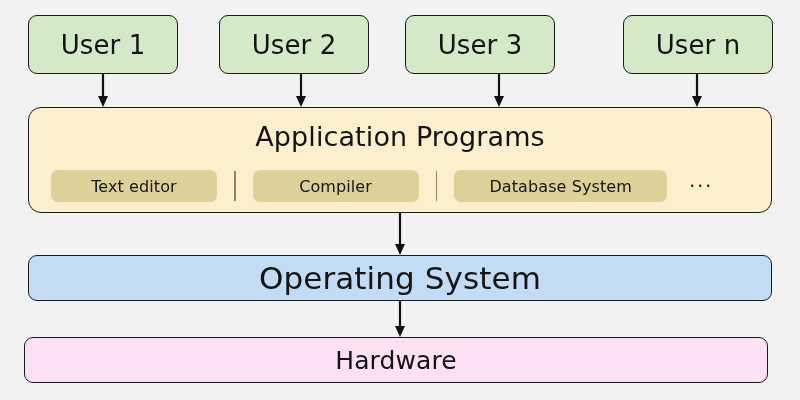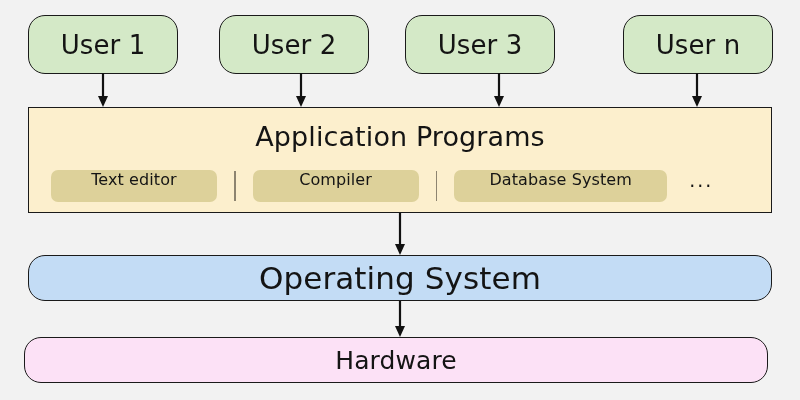--- a/index.html
+++ b/index.html
@@ -18,21 +18,21 @@
     width: 800px;
     height: 400px;
     background: #f2f2f2;
   }
 
   
   .node {
     position: absolute;
     box-sizing: border-box;
     border: 1.6px solid #1a1a1a;
-    border-radius: 17px;
+    border-radius: 9px;
     display: flex;
     align-items: center;
     justify-content: center;
     color: #141414;
     letter-spacing: 0.1px;
   }
 
   
   .user-box {
     top: 15px;
@@ -46,21 +46,21 @@
   .user-3 { left: 405px; }
   .user-n { left: 623px; }
 
   
   .app-box {
     left: 28px;
     top: 107px;
     width: 744px;
     height: 106px;
     background: #fcefcd;
-    border-radius: 0;
+    border-radius: 13px;
     display: block;
   }
   .app-title {
     width: 100%;
     text-align: center;
     font-size: 27px;
     color: #141414;
     margin-top: 12px;
     line-height: 34px;
   }
@@ -72,21 +72,21 @@
     height: 40px;
     display: flex;
     align-items: center;
   }
   .pill {
     box-sizing: border-box;
     height: 32px;
     background: #ddd19a;
     border-radius: 7px;
     display: flex;
-    align-items: flex-start;
+    align-items: center;
     justify-content: center;
     font-size: 16px;
     color: #141414;
   }
   .pill-text-editor   { margin-left: 22px; width: 166px; }
   .pill-compiler      { width: 166px; }
   .pill-database      { width: 213px; }
   .divider {
     width: 1.6px;
     height: 30px;

